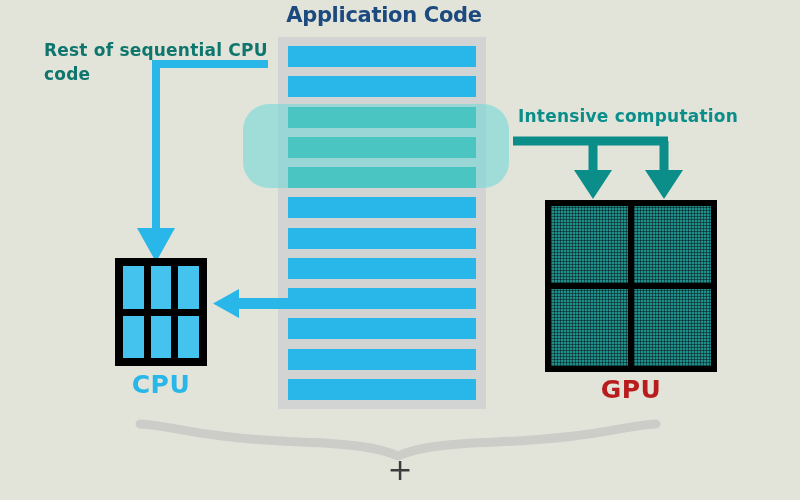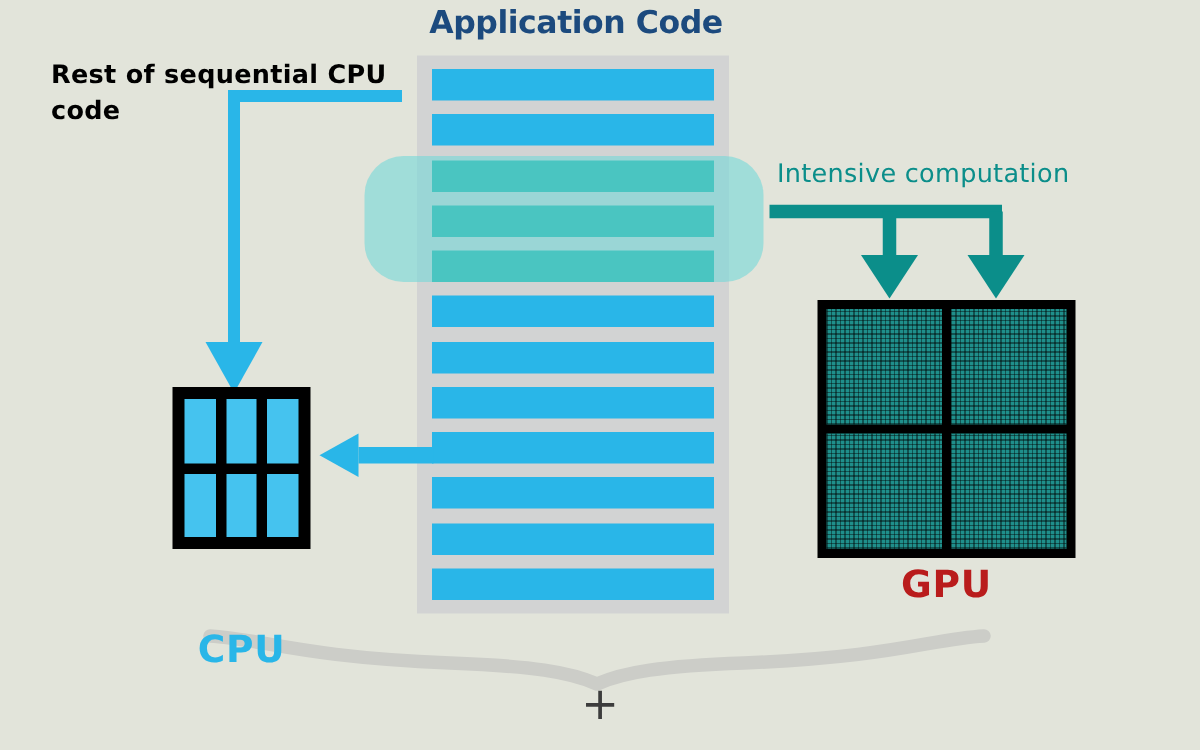--- a/index.html
+++ b/index.html
@@ -65,37 +65,37 @@
     width: 266px;
     height: 84px;
     background: rgba(120, 216, 216, 0.62);
     border-radius: 26px;
     pointer-events: none;
   }
 
   
   .label-left {
     position: absolute;
-    left: 34px;
+    left: 44px;
     top: 38px;
     width: 230px;
     font-size: 17px;
     font-weight: bold;
-    color: #000000;
+    color: #0f766e;
     line-height: 24px;
     letter-spacing: 0.2px;
   }
 
   
   .label-right {
     position: absolute;
     left: 518px;
     top: 104px;
     font-size: 17px;
-    font-weight: normal;
+    font-weight: bold;
     color: #0b8e8a;
     line-height: 24px;
     letter-spacing: 0.2px;
     white-space: nowrap;
   }
 
   
   .connectors {
     position: absolute;
     left: 0;
@@ -126,21 +126,20 @@
   .cpu-label {
     position: absolute;
     left: 115px;
     top: 370px;
     width: 92px;
     text-align: center;
     font-size: 25px;
     font-weight: bold;
     color: #29b6e8;
     letter-spacing: 0.5px;
-    margin-top: 48px;
   }
 
   
   .gpu-chip {
     position: absolute;
     left: 545px;
     top: 200px;
     width: 172px;
     height: 172px;
     background: #000000;

